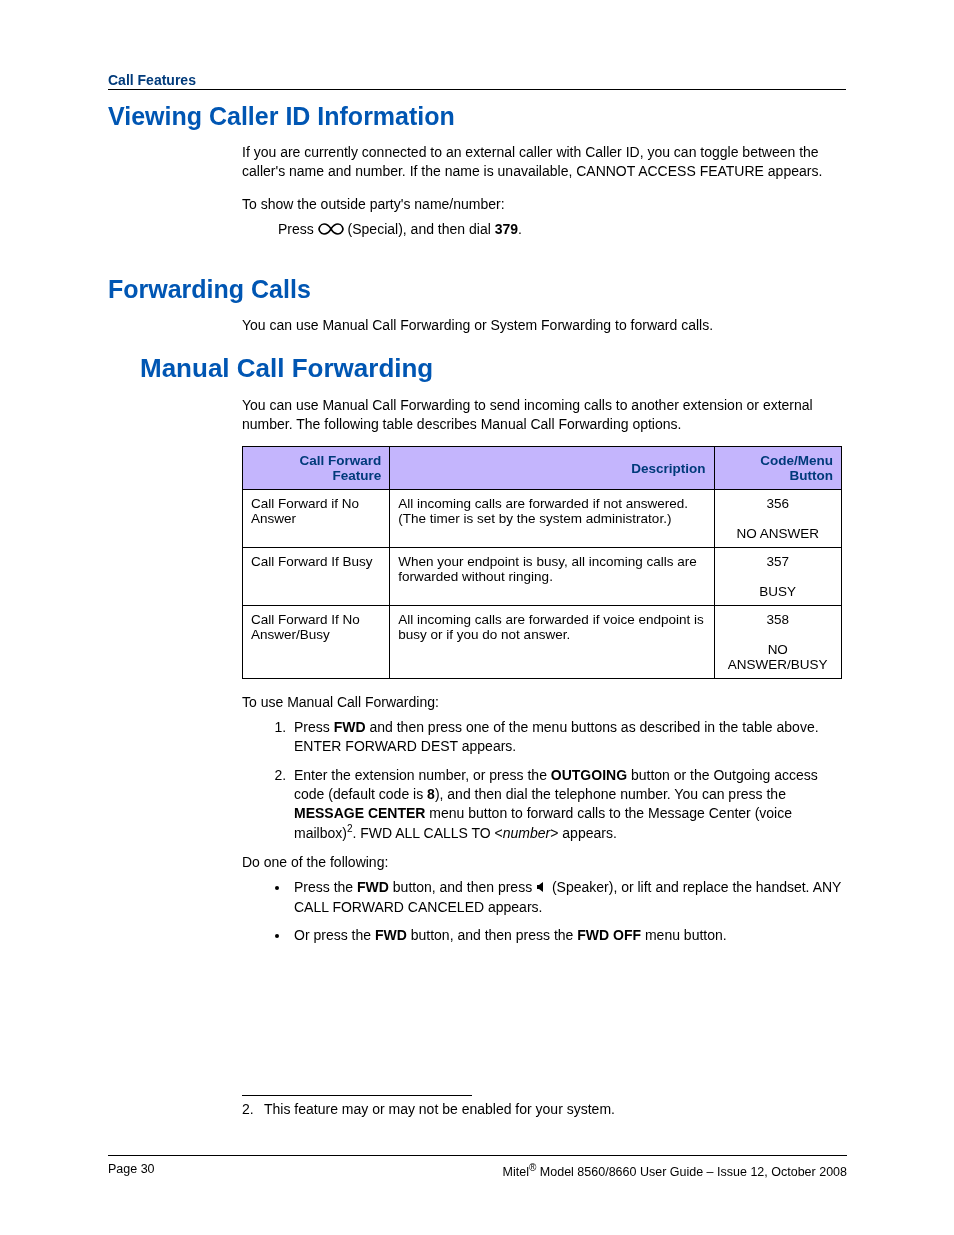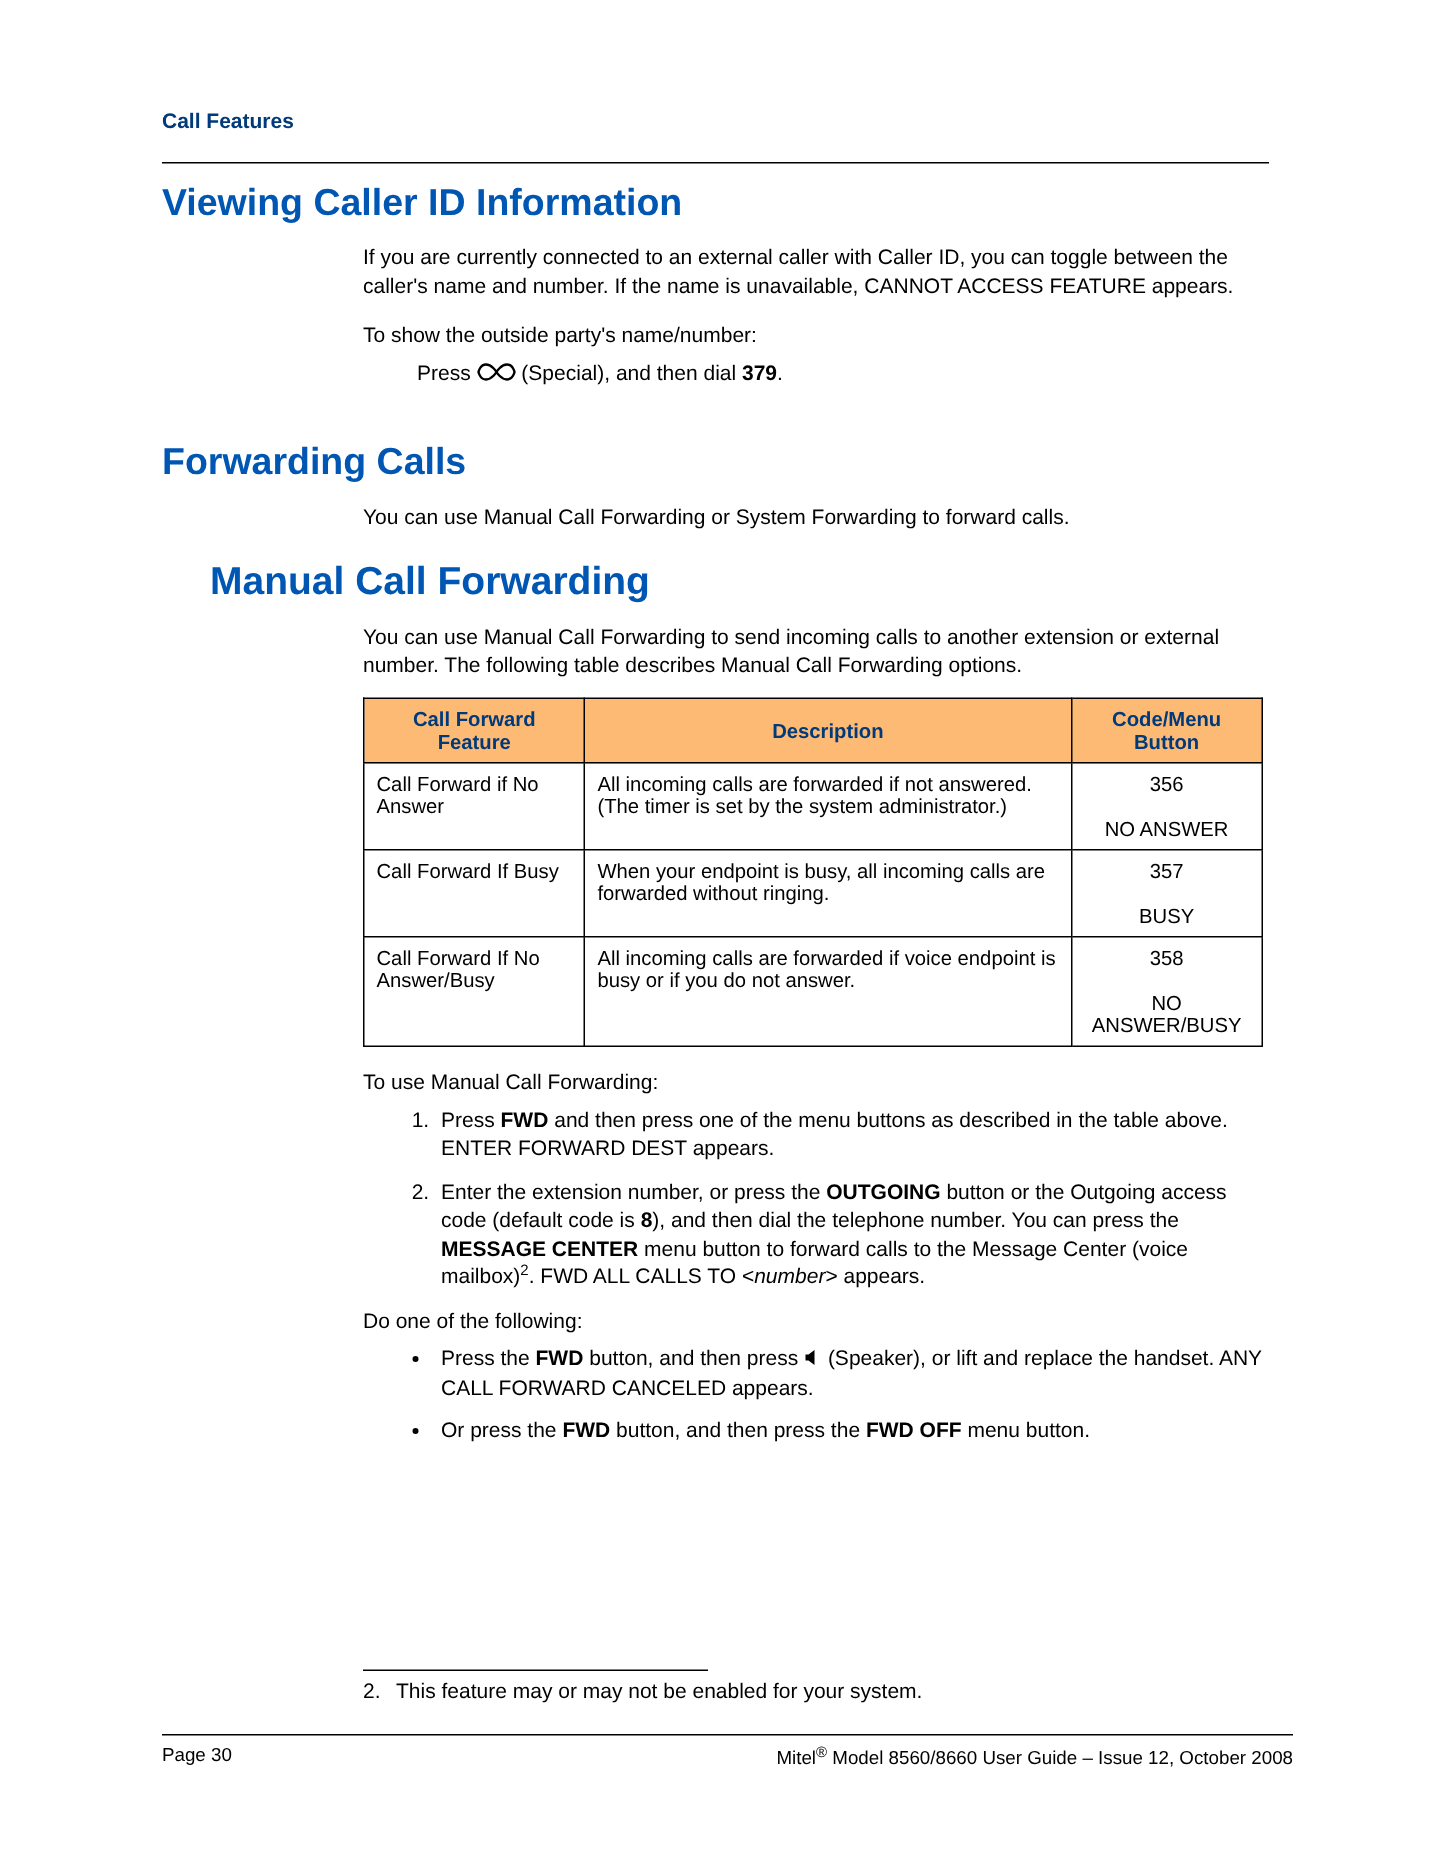--- a/index.html
+++ b/index.html
@@ -14,21 +14,21 @@
     height: 1235px;
     position: relative;
   }
   .page {
     padding: 72px 108px 40px 108px;
   }
   .section-label {
     color: #003a7a;
     font-weight: bold;
     font-size: 14px;
-    margin-bottom: 20px;
+    margin-bottom: 1px;
   }
   .hr {
     border: none;
     border-top: 1.5px solid #000;
     margin: 0 0 12px 0;
   }
   h1.main-heading {
     color: #0056b3;
     font-size: 25px;
     font-weight: bold;
@@ -53,24 +53,24 @@
   }
   table.feature-table {
     border-collapse: collapse;
     width: 600px;
     margin: 12px 0 14px 134px;
     font-size: 13.5px;
   }
   table.feature-table th {
     color: #003a7a;
     font-weight: bold;
-    text-align: center;
+    text-align: right;
     border: 1px solid #000;
     padding: 6px 8px;
-    background: #fdba74;
+    background: #c4b5fd;
     margin-left: 28px;
   }
   table.feature-table td {
     border: 1px solid #000;
     padding: 6px 8px;
     vertical-align: top;
   }
   table.feature-table td.center { text-align: center; }
   ol.numbered {
     margin: 6px 0 6px 160px;
@@ -93,21 +93,21 @@
   }
   .footnote {
     margin-left: 134px;
     font-size: 14px;
     line-height: 1.3;
   }
   .footnote .fn-num { display: inline-block; width: 22px; }
   .footer {
     position: absolute;
     left: 108px;
-    right: 92px;
+    right: 107px;
     bottom: 56px;
     font-size: 12.5px;
   }
   .footer-rule {
     border: none;
     border-top: 1.5px solid #000;
     margin: 0 0 6px 0;
   }
   .footer-row {
     display: flex;

